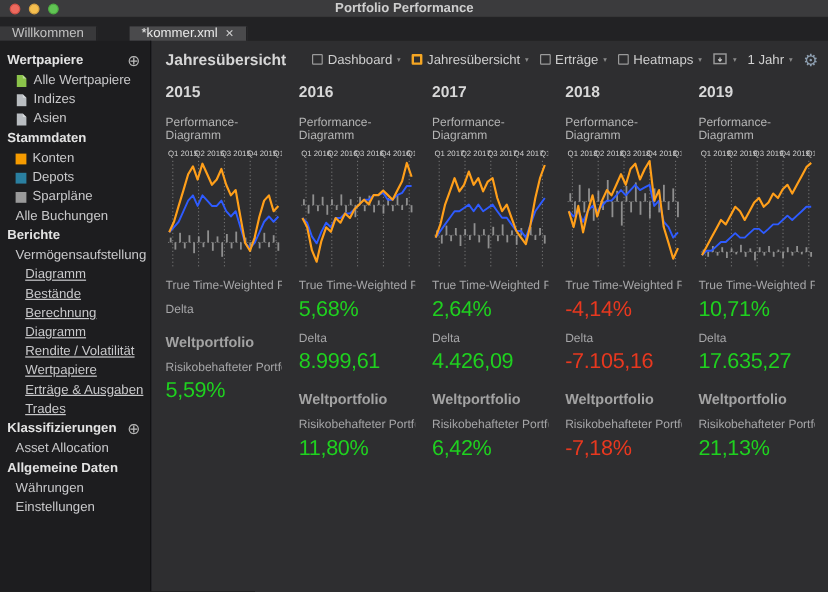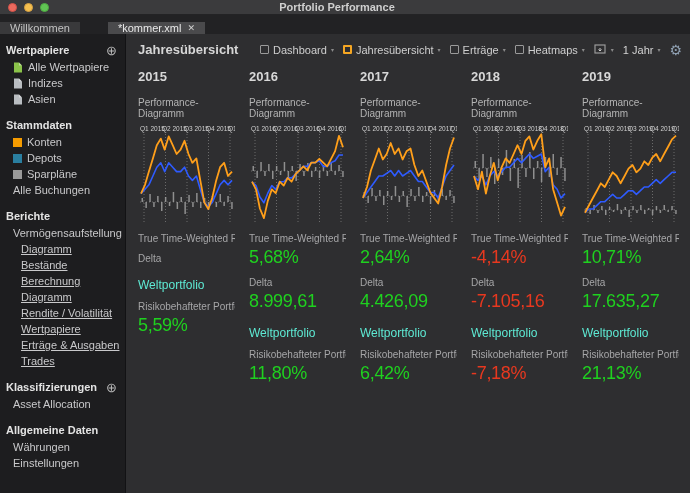--- a/index.html
+++ b/index.html
@@ -18,21 +18,21 @@
 
   
   .tabbar { height:19px; background:#222224; display:flex; align-items:flex-end; flex:0 0 auto;gap:27px; }
   .tab { display:flex; align-items:center; gap:6px; padding:0 10px; font-size:11px; color:#c2c2c2; background:#39393b; border-right:1px solid #222224; cursor:default; }
   .tab.active { background:#4a4a4c; color:#e9e9e9; }
   .tab .close { font-size:9px; color:#cfcfcf; }
 
   
   .content { flex:1; display:flex; min-height:0; }
   .sidebar { width:126px; flex:0 0 auto; background:#1d1d1f; border-right:1px solid #121214; padding-top:6px; overflow:hidden; font-size:11px; }
-  .section { margin-top:10px; }
+  .section { }
   .section:first-child { margin-top:2px; }
   .sec-head { display:flex; align-items:center; padding:2px 8px 3px 6px; }
   .sec-title { font-weight:bold; color:#e3e3e3; flex:1; }
   .add-btn { color:#b8b8b8; font-size:13px; line-height:11px; }
   .s-item { display:flex; align-items:center; gap:5px; padding:2px 4px 2px 13px; color:#c9c9cb; min-height:15px; }
   .s-item.ind2 { padding-left:21px;text-decoration:underline; }
   .s-item.selected { background:#3d3d3f; color:#f0f0f0; font-weight:bold; }
   .sq-icon { width:9px; height:9px; display:inline-block; flex:0 0 auto; }
   .doc-icon { width:10px; height:11px; flex:0 0 auto; }
 
@@ -53,21 +53,21 @@
   .col { width:97px; flex:0 0 auto; }
   .year { font-size:13px; font-weight:bold; color:#d8d8d8; margin-bottom:13px; }
   .chart-label { font-size:10px; color:#b4b4b4; margin-bottom:5px; }
   .chart { position:relative; width:97px; height:100px; overflow:hidden; margin-bottom:8px; }
   .qlabels { position:absolute; top:1px; left:0; right:0; height:9px; overflow:hidden; }
   .qlabels span { position:absolute; top:0; font-size:6.5px; color:#d0d0d0; white-space:nowrap; }
   .stat-label { font-size:10px; color:#a6a6a8; margin-top:9px; white-space:nowrap; overflow:hidden; }
   .stat-value { font-size:18px; margin-top:3px; letter-spacing:-0.3px; }
   .pos { color:#1fd11f; }
   .neg { color:#e8381f; }
-  .group-title { font-size:12px; font-weight:normal; color:#5eead4; margin-top:14px; }
+  .group-title { font-size:12px; font-weight:bold; color:#a3a3a3; margin-top:14px; }
 </style>
 </head>
 <body>
 
 <div class="window">
 
   <div class="titlebar">
     <div class="lights">
       <span class="light red"></span>
       <span class="light yellow"></span>

